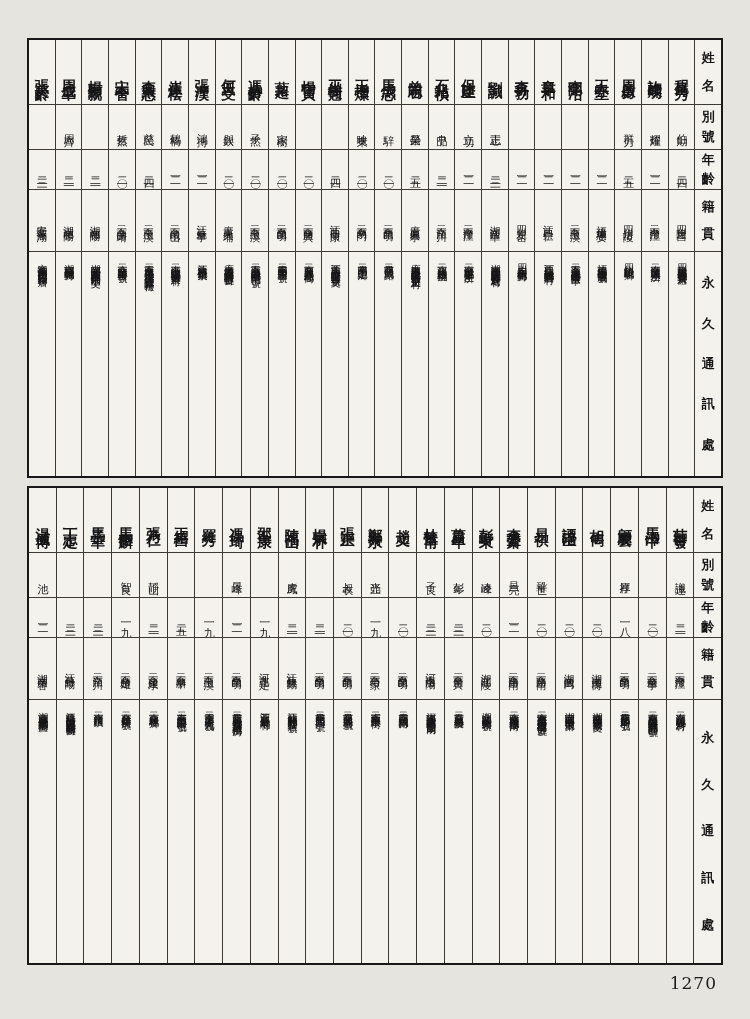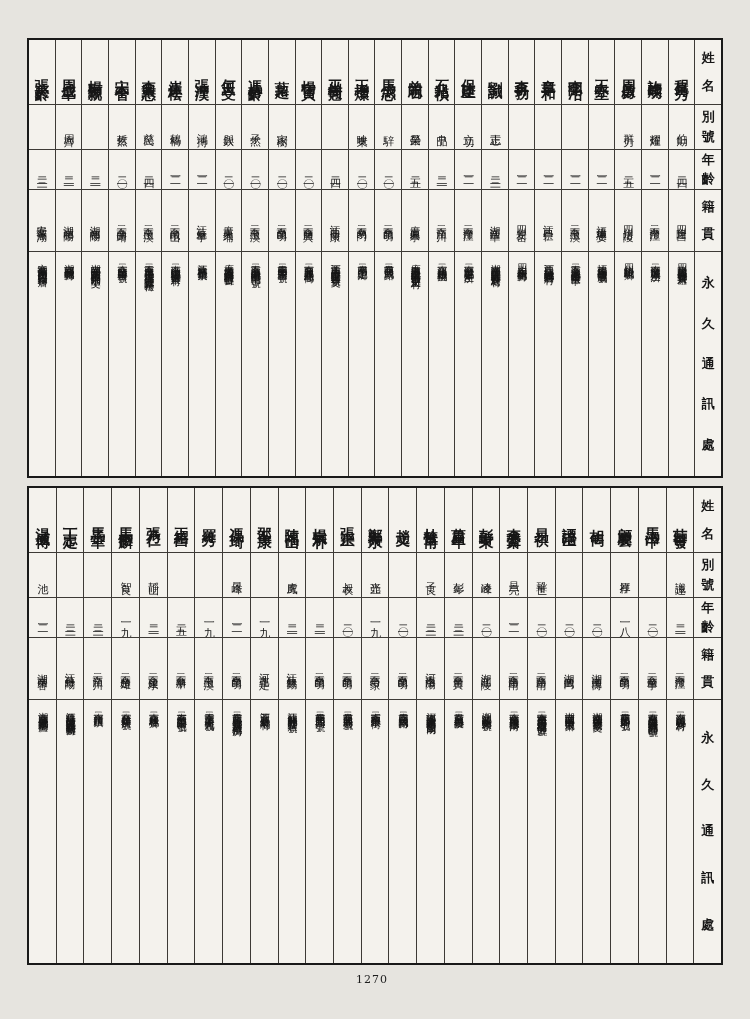--- a/index.html
+++ b/index.html
@@ -61,23 +61,23 @@
     display:flex;
     flex-direction:column;
     justify-content:space-evenly;
     align-items:center;
     height:100%;
     width:100%;
     font-size:13px;
     font-weight:700;
   }
   .page-number{
-    text-align:center;
+    text-align:right;
     padding:8px 6px 0 0;
-    font-size:11px;
+    font-size:17px;
     letter-spacing:1px;
     color:#1d1d1d;
   }
 </style>
 </head>
 <body>
 
 <div class="page">
   <div class="dir-table" id="table-top">
       <div class="col">

